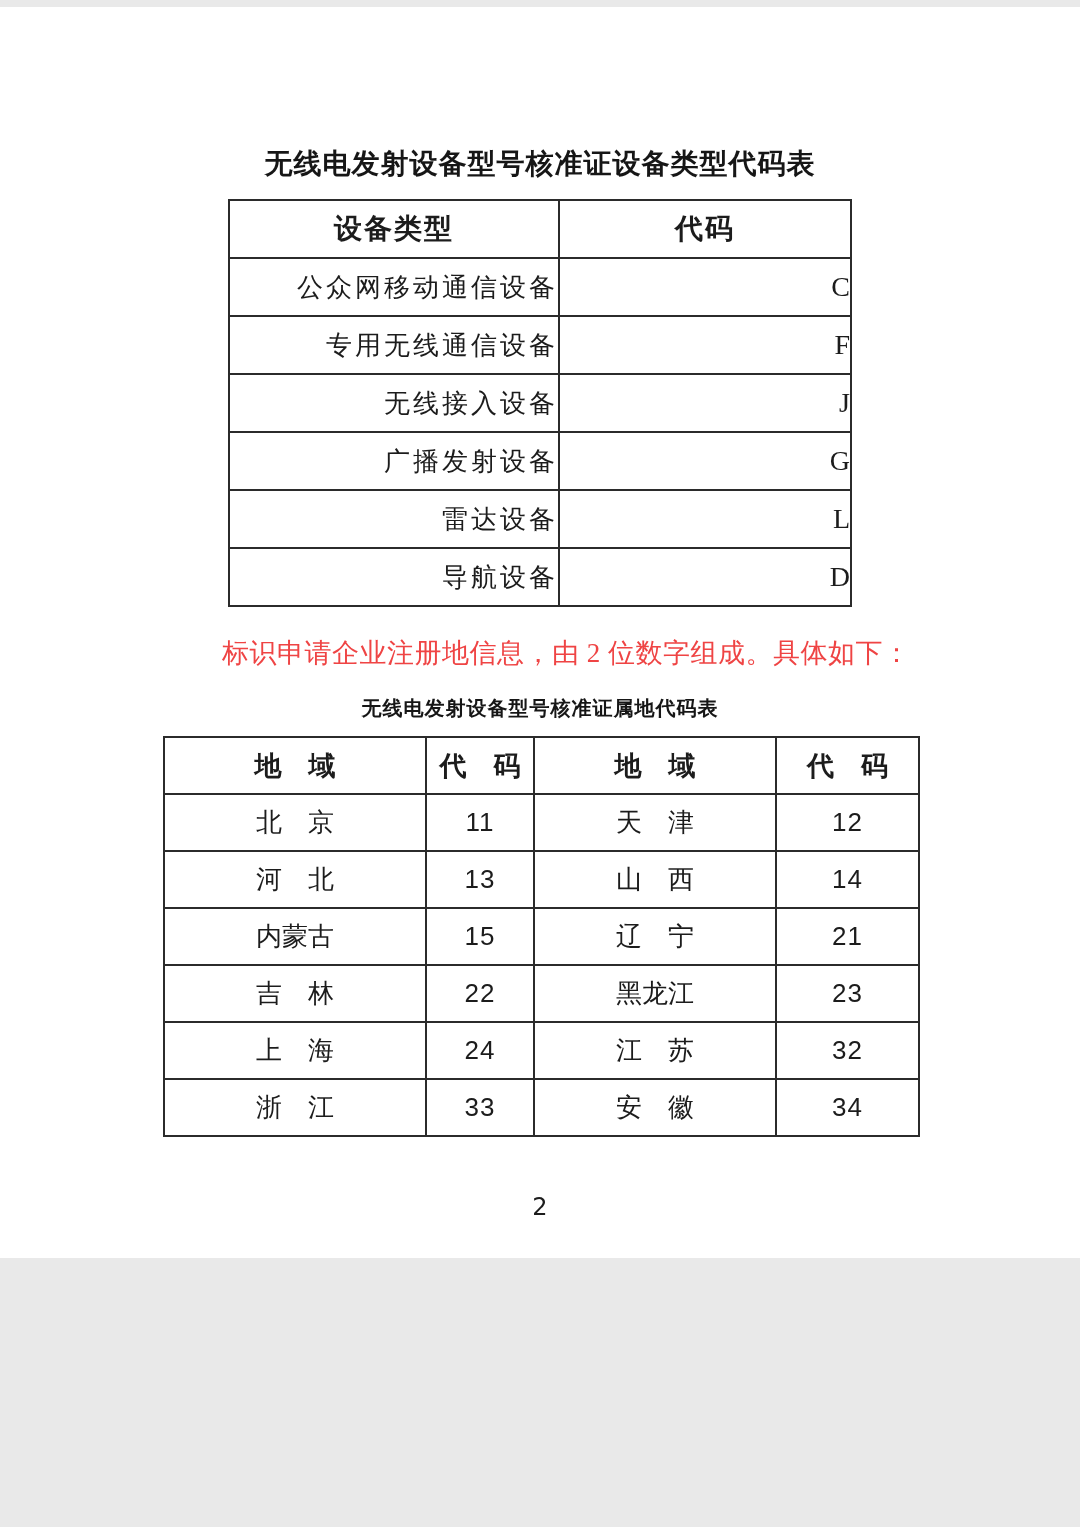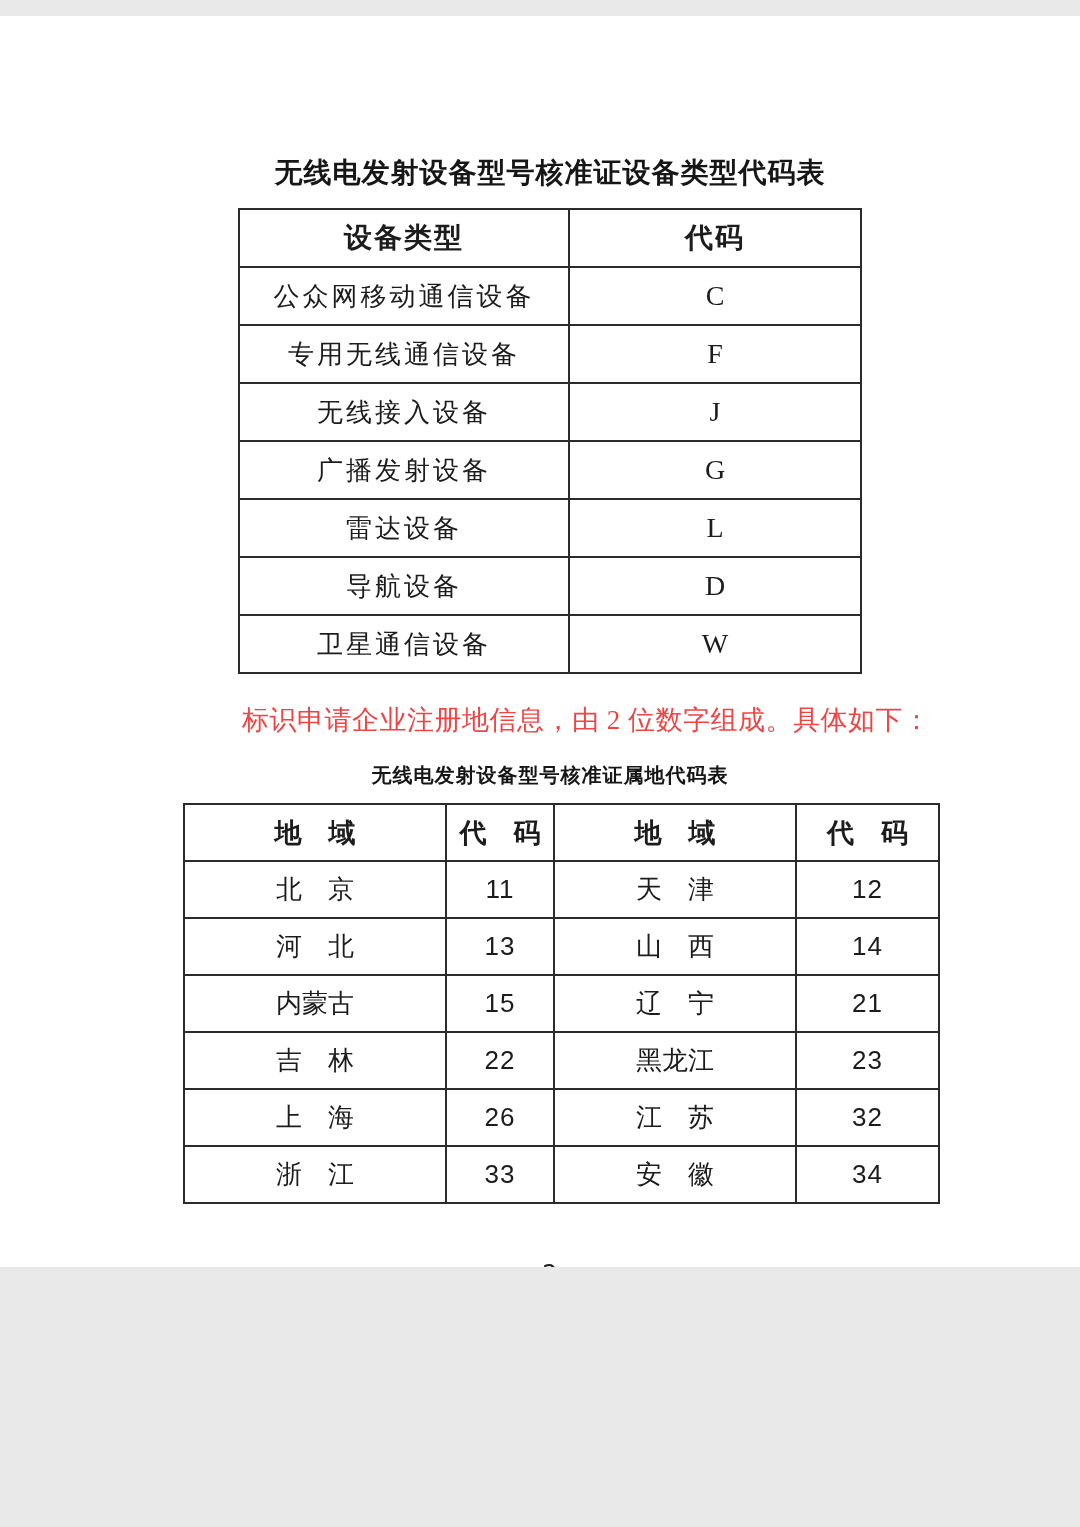--- a/index.html
+++ b/index.html
@@ -5,26 +5,25 @@
   * { box-sizing: border-box; }
   html, body { margin: 0; padding: 0; }
   body {
     background: #e9e9e9;
     font-family: "Liberation Serif", serif;
   }
   .page {
     position: relative;
     width: 1080px;
     height: 1251px;
-    margin: 16px auto;
+    margin: 7px auto;
     background: #ffffff;
     color: #1c1c1c;
     padding-top: 138px;
     overflow: hidden;
-    padding-left: 20px;
   }
   .table-title {
     margin: 0 0 16px 0;
     text-align: center;
     font-family: "Liberation Sans", sans-serif;
     font-size: 28px;
     font-weight: 700;
     letter-spacing: 1px;
     color: #161616;
   }
@@ -49,20 +48,21 @@
     font-family: "Liberation Sans", sans-serif;
     font-size: 28px;
     font-weight: 700;
     letter-spacing: 2px;
     border-radius: 22px;
   }
   .device-table td {
     height: 58px;
     font-size: 26px;
     letter-spacing: 3px;
+    text-align: right;
   }
   .device-table td.code-cell {
     font-size: 28px;
     letter-spacing: 0;
     font-family: "Liberation Serif", serif;
   }
   
   .section-heading {
     margin: 26px 0 0 225px;
     font-family: "Liberation Sans", sans-serif;
@@ -148,24 +148,20 @@
         <td>广播发射设备</td>
         <td class="code-cell">G</td>
       </tr>
       <tr>
         <td>雷达设备</td>
         <td class="code-cell">L</td>
       </tr>
       <tr>
         <td>导航设备</td>
         <td class="code-cell">D</td>
-      </tr>
-      <tr>
-        <td>卫星通信设备</td>
-        <td class="code-cell">W</td>
       </tr>
     </tbody>
   </table>
 
 
   <p class="body-paragraph">标识申请企业注册地信息，由 2 位数字组成。具体如下：</p>
 
   <h2 class="table-title region-title">无线电发射设备型号核准证属地代码表</h2>
 
   <table class="region-table">
@@ -203,21 +199,21 @@
         <td class="num-cell">21</td>
       </tr>
       <tr>
         <td>吉　林</td>
         <td class="num-cell">22</td>
         <td>黑龙江</td>
         <td class="num-cell">23</td>
       </tr>
       <tr>
         <td>上　海</td>
-        <td class="num-cell">26</td>
+        <td class="num-cell">24</td>
         <td>江　苏</td>
         <td class="num-cell">32</td>
       </tr>
       <tr>
         <td>浙　江</td>
         <td class="num-cell">33</td>
         <td>安　徽</td>
         <td class="num-cell">34</td>
       </tr>
     </tbody>

